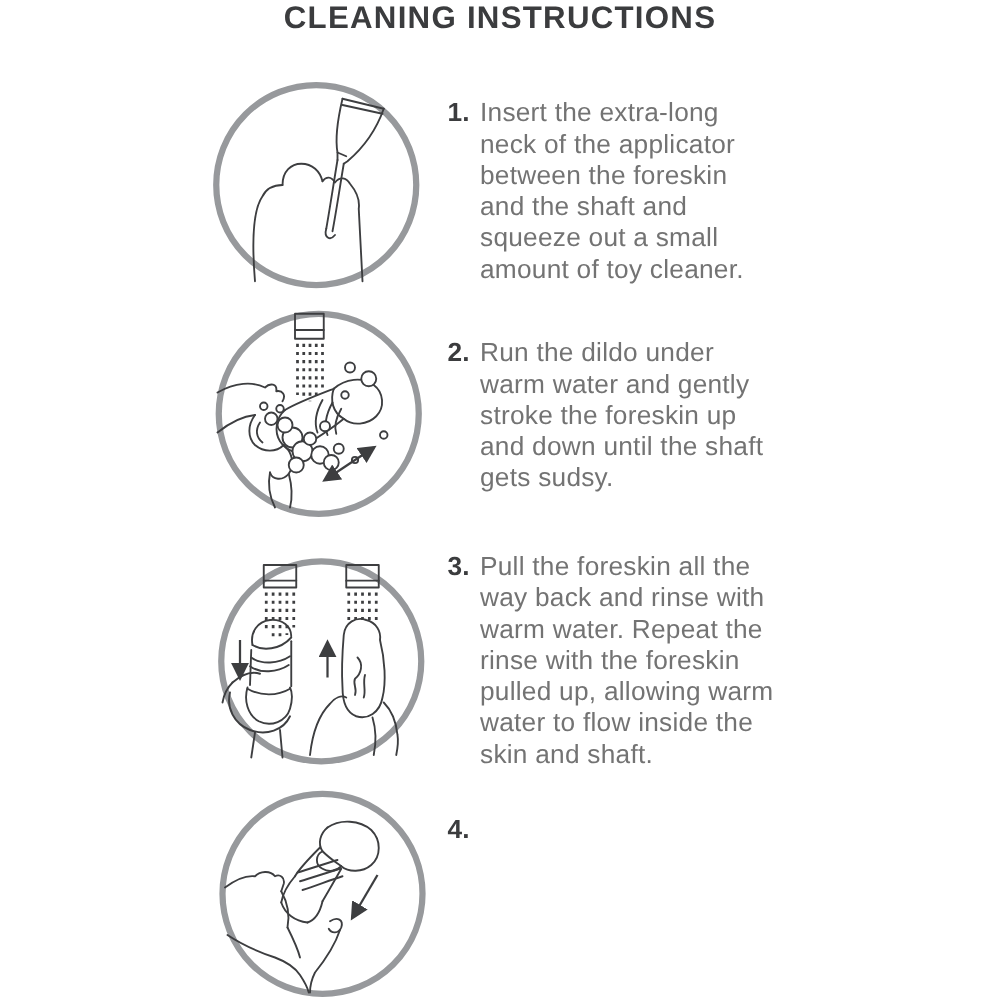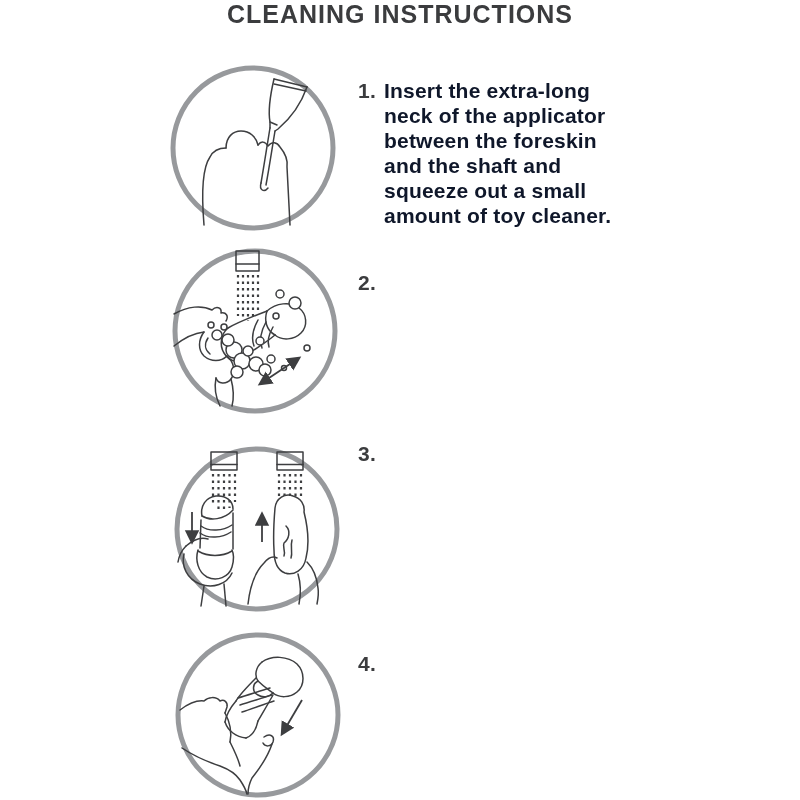--- a/index.html
+++ b/index.html
@@ -22,21 +22,21 @@
   .dots{stroke:#3d3e40;stroke-width:2.2;stroke-dasharray:2.5 4;fill:none;}
   .bub{stroke:#3d3e40;stroke-width:1.5;fill:#ffffff;}
   .arrow{stroke:#3d3e40;stroke-width:1.8;fill:none;}
   .ring{stroke:#97999c;stroke-width:5;fill:none;}
   .step-text{
     position:absolute;left:358px;width:278px;
     display:flex;align-items:flex-start;
     font-size:21px;line-height:25px;letter-spacing:0.2px;
   }
   .num{min-width:26px;font-weight:700;color:#3b3c3e;}
-  .body-text{margin:0;color:#0f172a;white-space:pre-line;font-weight:700;}
+  .body-text{margin:0;color:#737373;white-space:pre-line;font-weight:400;}
   .t1{top:78px;} .t2{top:270px;} .t3{top:441px;} .t4{top:651px;}
   .c1{left:170px;top:65px;} .c2{left:172px;top:248px;} .c3{left:174px;top:446px;} .c4{left:175px;top:632px;}
 </style>
 </head>
 <body>
 
 <div class="page">
 
   <h1 class="title">CLEANING INSTRUCTIONS</h1>
 
@@ -121,20 +121,25 @@
           <circle class="bub" cx="108" cy="46" r="4"></circle>
         <circle class="bub" cx="135" cy="100" r="3"></circle>
           <circle class="bub" cx="112" cy="120" r="2.5"></circle>
         <circle class="bub" cx="104" cy="68" r="3"></circle>
       </g>
       <line class="arrow" x1="88" y1="136" x2="127" y2="110" marker-start="url(#ah2)" marker-end="url(#ah2)"></line>
     </svg>
   </div>
   <div class="step-text t2">
     <span class="num">2.</span>
+    <p class="body-text">Run the dildo under
+warm water and gently
+stroke the foreskin up
+and down until the shaft
+gets sudsy.</p>
   </div>
 
   <div class="circle c3">
     <svg viewBox="0 0 166 166">
       <defs>
         <marker id="ah3" markerWidth="9" markerHeight="9" refX="6.5" refY="4" orient="auto">
           <path d="M0,0 L8,4 L0,8 Z" fill="#3d3e40"></path>
         </marker>
       </defs>
       <circle class="ring" cx="83" cy="83" r="80"></circle>
@@ -176,20 +181,27 @@
         <path d="M74,158 C76,140 81,126 90,117 C94,112 99,110 103,112"></path>
         <path d="M133,116 C139,122 143,132 144,142 C145,148 144,153 143,158"></path>
         <path d="M124,128 C127,138 127,148 125,158"></path>
       </g>
       <line class="arrow" x1="18" y1="66" x2="18" y2="96" marker-end="url(#ah3)"></line>
       <line class="arrow" x1="88" y1="96" x2="88" y2="68" marker-end="url(#ah3)"></line>
     </svg>
   </div>
   <div class="step-text t3">
     <span class="num">3.</span>
+    <p class="body-text">Pull the foreskin all the
+way back and rinse with
+warm water. Repeat the
+rinse with the foreskin
+pulled up, allowing warm
+water to flow inside the
+skin and shaft.</p>
   </div>
 
   <div class="circle c4">
     <svg viewBox="0 0 166 166">
       <defs>
         <marker id="ah4" markerWidth="9" markerHeight="9" refX="6.5" refY="4" orient="auto">
           <path d="M0,0 L8,4 L0,8 Z" fill="#3d3e40"></path>
         </marker>
       </defs>
       <circle class="ring" cx="83" cy="83" r="80"></circle>

